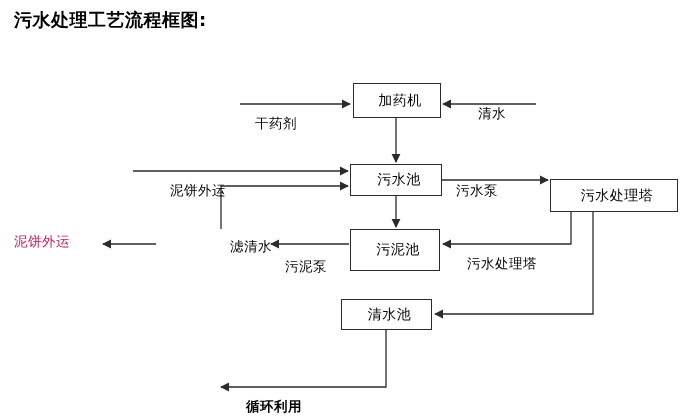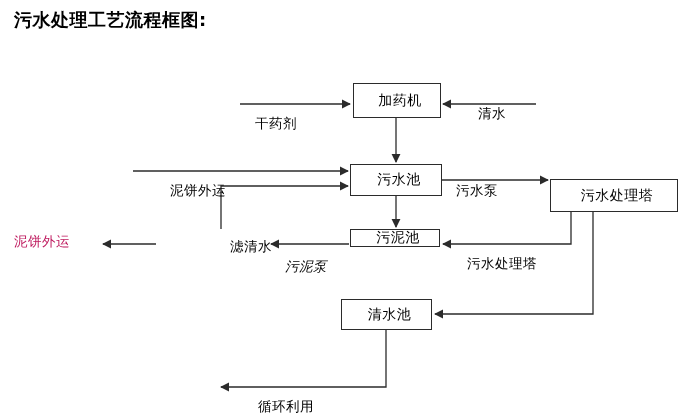--- a/index.html
+++ b/index.html
@@ -111,39 +111,39 @@
 
   <div class="node-box" style="left:350px; top:164px; width:92px; height:32px;">
     <span>污水池</span>
   </div>
 
   <div class="node-box" style="left:550px; top:163px; width:128px; height:33px;margin-top:16px;">
     <span>污水处理塔</span>
   </div>
 
 
-  <div class="node-box" style="left:350px; top:229px; width:90px; height:18px;">
+  <div class="node-box" style="left:350px; top:229px; width:90px; height:42px;">
     <span>污泥池</span>
   </div>
 
   <div class="node-box" style="left:341px; top:299px; width:91px; height:31px;justify-content:center;">
     <span>清水池</span>
   </div>
 
   <div class="edge-label" style="left:255px; top:83px;">干药剂</div>
 
   <div class="edge-label" style="left:478px; top:73px;">清水</div>
 
   <div class="edge-label" style="left:170px; top:150px;">泥饼外运</div>
 
   <div class="edge-label" style="left:230px; top:206px;">滤清水</div>
 
   <div class="edge-label" style="left:456px; top:150px;">污水泵</div>
 
-  <div class="edge-label" style="left:285px; top:226px;font-style:italic;">污泥泵</div>
+  <div class="edge-label" style="left:285px; top:226px;">污泥泵</div>
 
   <div class="edge-label" style="left:467px; top:223px;">污水处理塔</div>
 
-  <div class="edge-label" style="left:258px; top:366px;">循环利用</div>
+  <div class="edge-label" style="left:246px; top:366px;font-weight:bold;">循环利用</div>
 
   <div class="terminal-label" style="left:14px; top:233px;">泥饼外运</div>
 
 </div>
 
 </body></html>

